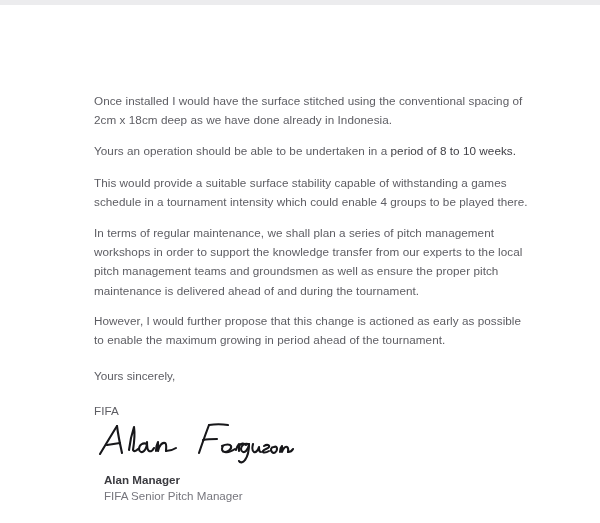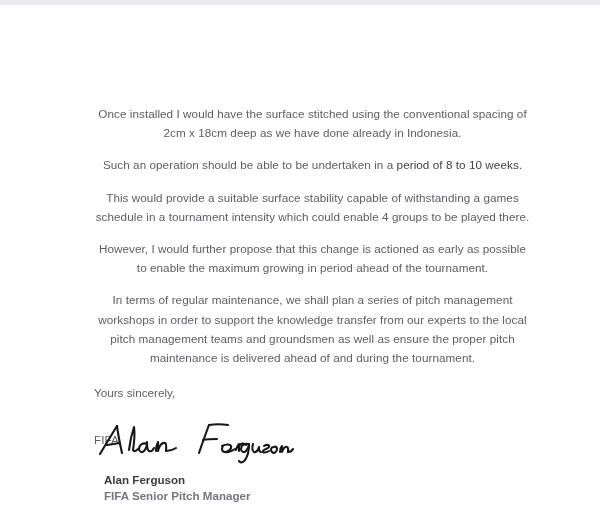--- a/index.html
+++ b/index.html
@@ -22,43 +22,43 @@
     height: 5px;
     background: #ececee;
   }
   .letter-body {
     position: absolute;
     top: 91px;
     left: 94px;
     width: 437px;
   }
   .para {
-    margin: 13px 0 12px 0;
+    margin: 0 0 12px 0;
     font-size: 11.7px;
     line-height: 19.2px;
     color: #5d5d63;
     letter-spacing: 0.005em;
-    text-align: center;
+    text-align: left;
   }
   .para.tight {
     margin-bottom: 11px;
   }
   .para b {
     font-weight: 400;
     color: #3f3f45;
   }
   .closing {
     margin: 0;
     padding-top: 5px;
     font-size: 11.7px;
     line-height: 19.2px;
     color: #5d5d63;
   }
   .closing-org {
-    margin: 28px 0 0 0;
+    margin: 16px 0 0 0;
     font-size: 11.7px;
     line-height: 19.2px;
     color: #5d5d63;
   }
   .signature-block {
     position: absolute;
     top: 420px;
     left: 96px;
     width: 200px;
     height: 46px;
@@ -76,40 +76,39 @@
     line-height: 16px;
     font-weight: 700;
     color: #3b3b40;
     margin: 0;
   }
   .signer-title {
     font-size: 11.6px;
     line-height: 16px;
     color: #76767d;
     margin: 0;
-    font-weight: bold;
   }
 </style>
 </head>
 <body>
 
 <div class="page-top-rule"></div>
 
 <div class="letter-body">
 
   <p class="para"><span>Once installed I would have the surface stitched using the conventional spacing of 2cm x 18cm deep as we have done already in Indonesia.</span></p>
 
-  <p class="para"><span>Such an operation should be able to be undertaken in a </span><b>period of 8 to 10 weeks.</b></p>
+  <p class="para"><span>Yours an operation should be able to be undertaken in a </span><b>period of 8 to 10 weeks.</b></p>
 
   <p class="para"><span>This would provide a suitable surface stability capable of withstanding a games schedule in a tournament intensity which could enable 4 groups to be played there.</span></p>
 
 
+  <p class="para tight"><span>In terms of regular maintenance, we shall plan a series of pitch management workshops in order to support the knowledge transfer from our experts to the local pitch management teams and groundsmen as well as ensure the proper pitch maintenance is delivered ahead of and during the tournament.</span></p>
+
   <p class="para"><span>However, I would further propose that this change is actioned as early as possible to enable the maximum growing in period ahead of the tournament.</span></p>
-
-  <p class="para tight"><span>In terms of regular maintenance, we shall plan a series of pitch management workshops in order to support the knowledge transfer from our experts to the local pitch management teams and groundsmen as well as ensure the proper pitch maintenance is delivered ahead of and during the tournament.</span></p>
 
   <p class="closing">Yours sincerely,</p>
   <p class="closing-org">FIFA</p>
 
 </div>
 
 <div class="signature-block">
   <svg width="200" height="46" viewBox="0 0 200 46" xmlns="http://www.w3.org/2000/svg">
     <g fill="none" stroke="#17171a" stroke-width="2.1" stroke-linecap="round" stroke-linejoin="round">
 
@@ -143,15 +142,15 @@
 
       <path d="M178 27 C175 27, 174 30, 176 32 C178 34, 181 32, 181 29 C181 27, 180 26, 178 27"></path>
 
       <path d="M184 32 C184 29, 185 27, 186 26 C186 29, 186 31, 186 32 C187 29, 189 26, 191 27 C193 28, 192 31, 192 32"></path>
       <path d="M192 32 C194 32, 196 31, 197 29"></path>
     </g>
   </svg>
 </div>
 
 <div class="signer">
-  <p class="signer-name">Alan Ferguson</p>
+  <p class="signer-name">Alan Manager</p>
   <p class="signer-title">FIFA Senior Pitch Manager</p>
 </div>
 
 </body></html>

